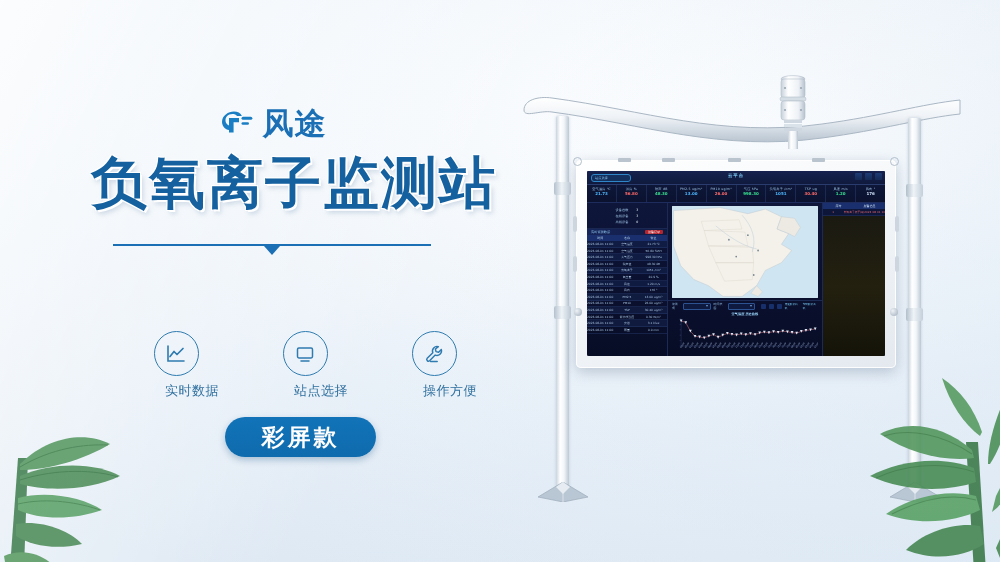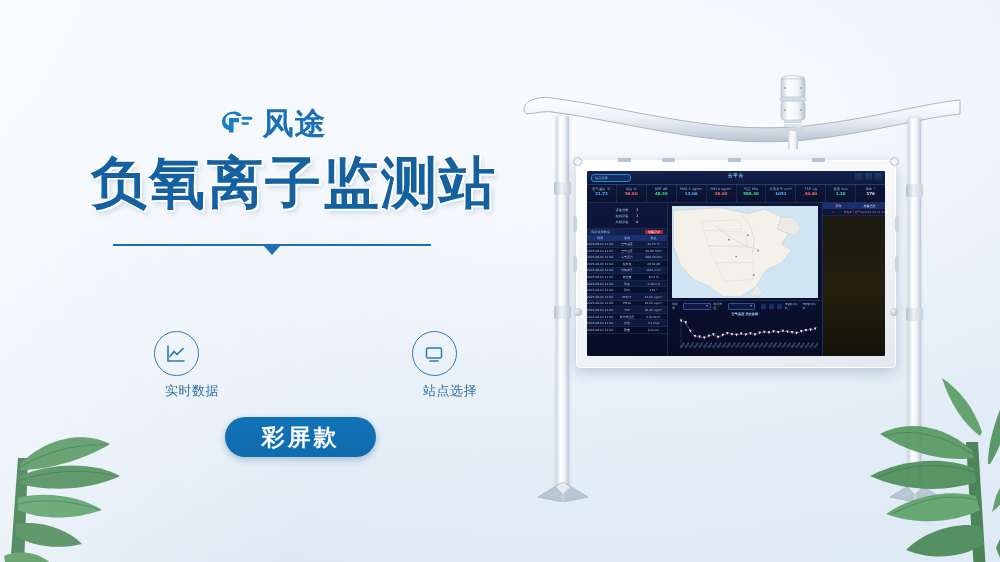--- a/index.html
+++ b/index.html
@@ -228,20 +228,30 @@
       <div class="feature">
         <div class="feat-circle">
           <svg width="24" height="24" viewBox="0 0 24 24">
             <rect x="4.5" y="6" width="15" height="10" rx="1.4" fill="none" stroke="#2f7bb0" stroke-width="1.5"></rect>
             <path d="M8 19 L16 19" stroke="#2f7bb0" stroke-width="1.5" stroke-linecap="round"></path>
           </svg>
         </div>
         <span class="feat-label">站点选择</span>
       </div>
 
+      <div class="feature">
+        <div class="feat-circle">
+          <svg width="24" height="24" viewBox="0 0 24 24">
+            <path d="M16.4 4.6 a4.6 4.6 0 0 0 -5.6 6.1 L5.2 16.3 a1.7 1.7 0 0 0 2.4 2.4 l5.6-5.6
+                     a4.6 4.6 0 0 0 6.1-5.6 l-2.7 2.7 -2.6-0.6 -0.6-2.6 Z" fill="none" stroke="#2f7bb0" stroke-width="1.45" stroke-linejoin="round"></path>
+            <path d="M8.6 19.4 L15.2 19.4" stroke="#2f7bb0" stroke-width="1.5" stroke-linecap="round"></path>
+          </svg>
+        </div>
+        <span class="feat-label">操作方便</span>
+      </div>
 
     </div>
 
     <div class="pill">彩屏款</div>
   </div>
 
   <div class="product">
 
     <div class="canopy">
       <svg width="440" height="60" viewBox="0 0 440 60">

